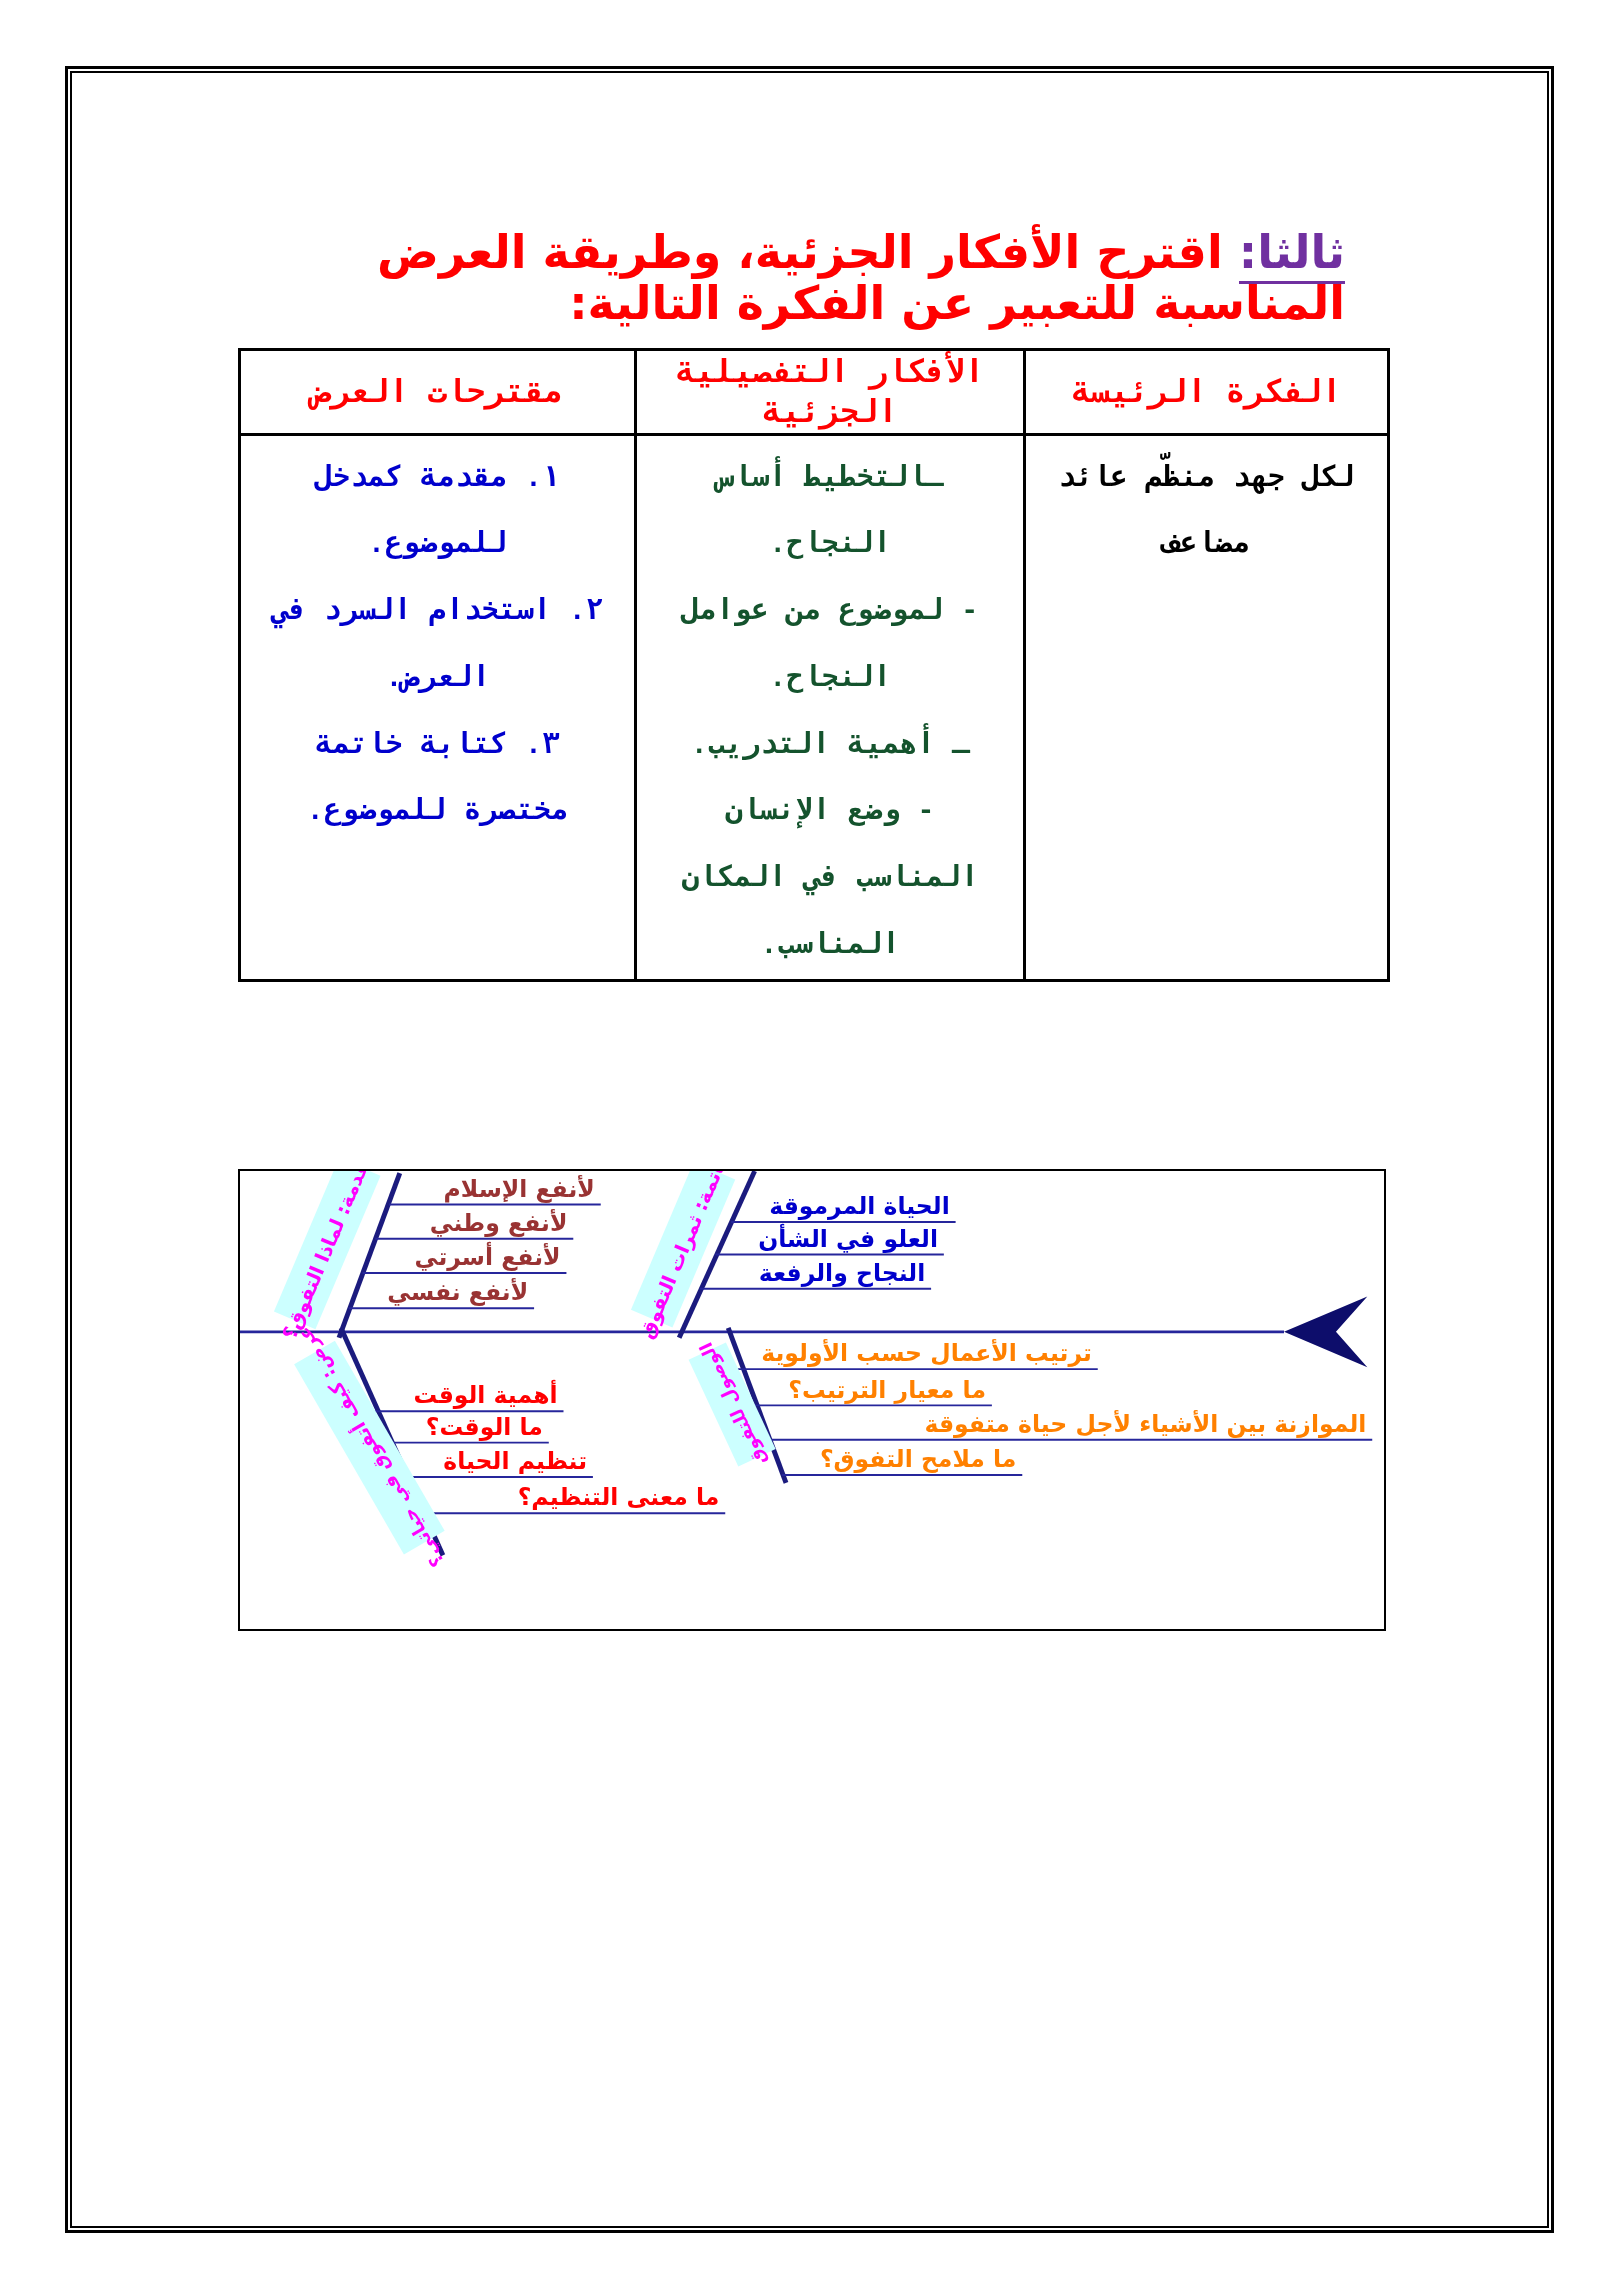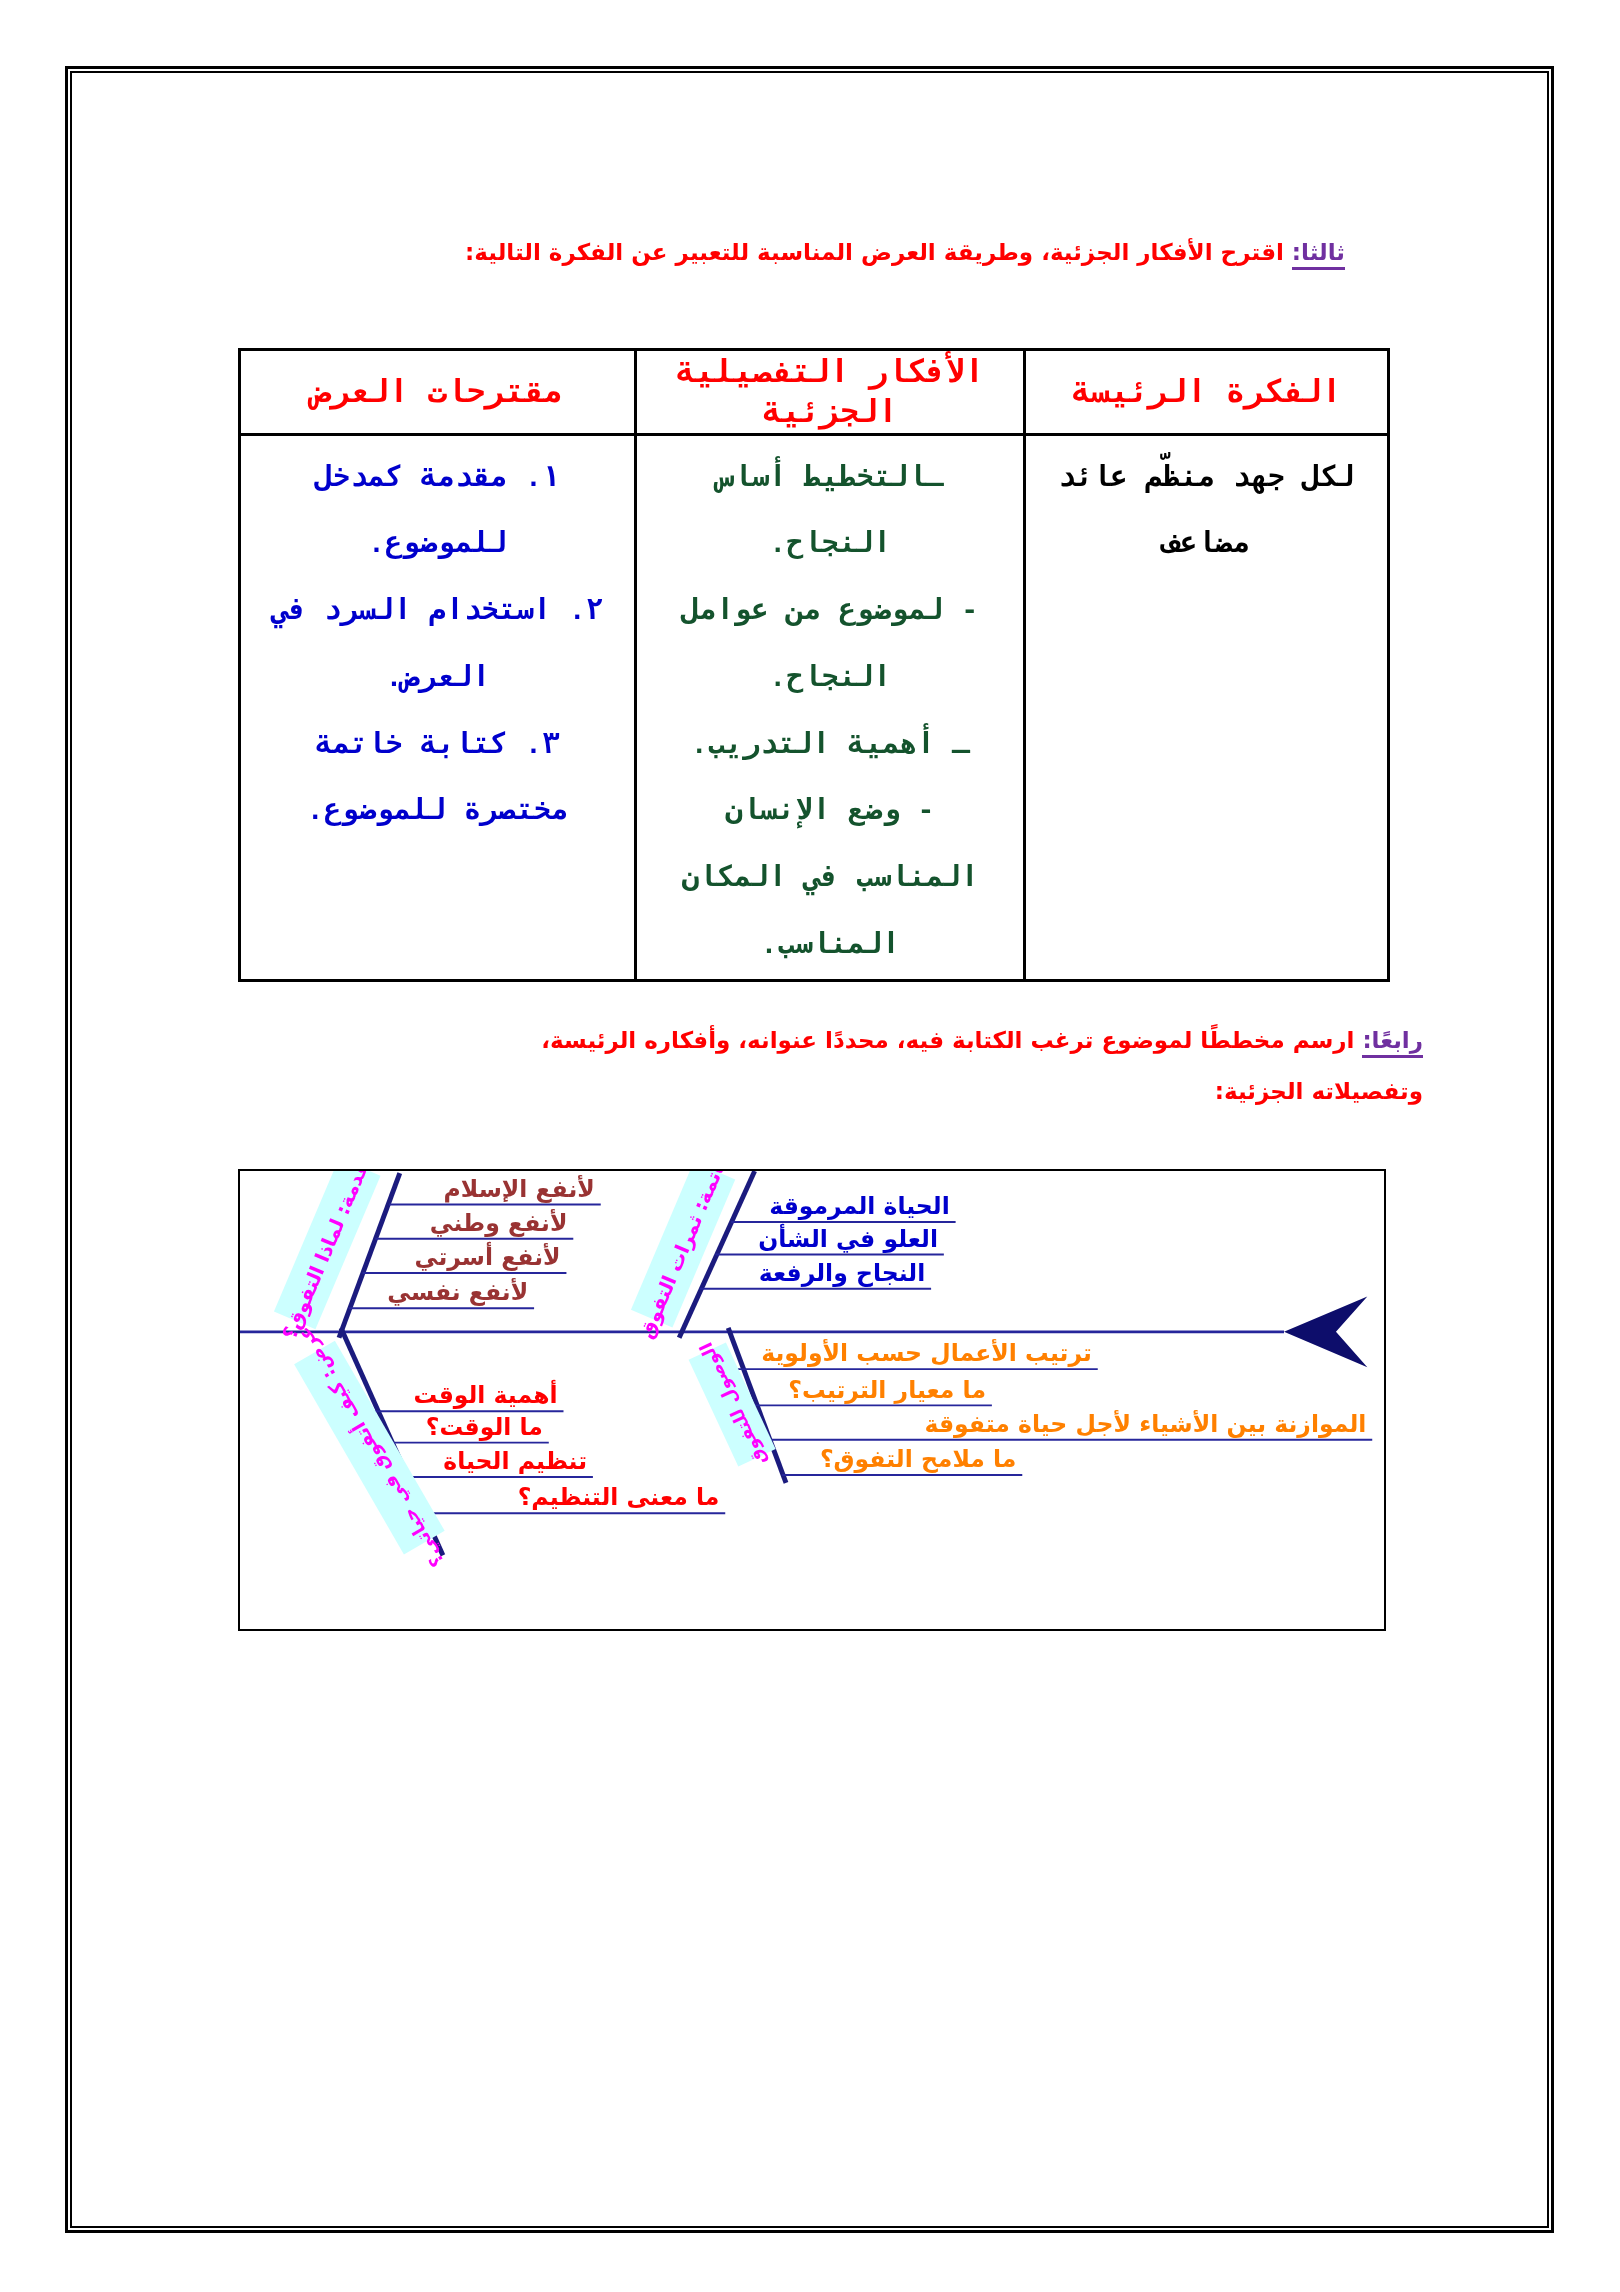--- a/index.html
+++ b/index.html
@@ -3,21 +3,21 @@
 <meta charset="utf-8">
 <style>
   html,body{margin:0;padding:0;background:#fff;}
   body{font-family:"DejaVu Sans",sans-serif;font-weight:bold;}
   .page{position:relative;width:1620px;height:2293px;background:#ffffff;overflow:hidden;direction:rtl;}
   
   .frame{position:absolute;left:65px;top:66px;width:1483px;height:2161px;border:3.9px solid #000;}
   .frame::after{content:'';position:absolute;inset:2px;border:2px solid #000;pointer-events:none;}
 
   
-  .title{position:absolute;text-align:right;font-size:23px;line-height:51px;color:#ff0000;}
+  .title{position:absolute;text-align:right;font-size:46px;line-height:51px;color:#ff0000;}
   .title .lead{color:#7030A0;border-bottom:3.9px solid #7030A0;padding-bottom:2px;}
   .title1{top:227px;right:275px;left:196px;}
   .title2{top:1015px;right:197px;left:147px;}
 
   
   table.main{position:absolute;top:348px;right:230px;width:1149px;border-collapse:collapse;table-layout:fixed;direction:rtl;}
   table.main th,table.main td{border:3.9px solid #000;font-family:Liberation Mono, monospace;}
   table.main th{height:57px;font-size:32px;color:#ff0000;text-align:center;vertical-align:middle;}
   table.main td{height:502px;vertical-align:top;text-align:center;font-size:29px;line-height:2.3;padding:9.8px 25.5px 0 25.5px;}
   .col-main{width:364px;} .col-detail{width:389px;} .col-sugg{width:396px;}
@@ -61,27 +61,20 @@
       </td>
       <td class="cell-sugg">
         <p class="itm">١. مقدمة كمدخل للموضوع.</p>
         <p class="itm">٢. استخدام السرد في العرض.</p>
         <p class="itm">٣. كتابة خاتمة مختصرة للموضوع.</p>
       </td>
     </tr>
   </tbody>
     </table>
 
-  <div class="title title2">
-    <div>
-      <span class="lead">رابعًا:</span>
-      <span>ارسم مخططًا لموضوع ترغب الكتابة فيه، محددًا عنوانه، وأفكاره الرئيسة،</span>
-    </div>
-    <div>وتفصيلاته الجزئية:</div>
-  </div>
 
   <div class="diagram">
     <svg width="1144" height="458" viewBox="0 0 1167 467">
 
       <line x1="0" y1="164" x2="1065" y2="164" stroke="#26269B" stroke-width="3"></line>
       <polygon points="1065,164 1150,128 1118,164 1150,200" fill="#0D0D6B"></polygon>
 
       <line x1="163" y1="2" x2="101" y2="170" stroke="#1B1B7E" stroke-width="5"></line>
       <line x1="525" y1="0" x2="448" y2="170" stroke="#1B1B7E" stroke-width="5"></line>
       <line x1="103" y1="160" x2="207" y2="392" stroke="#1B1B7E" stroke-width="5"></line>

